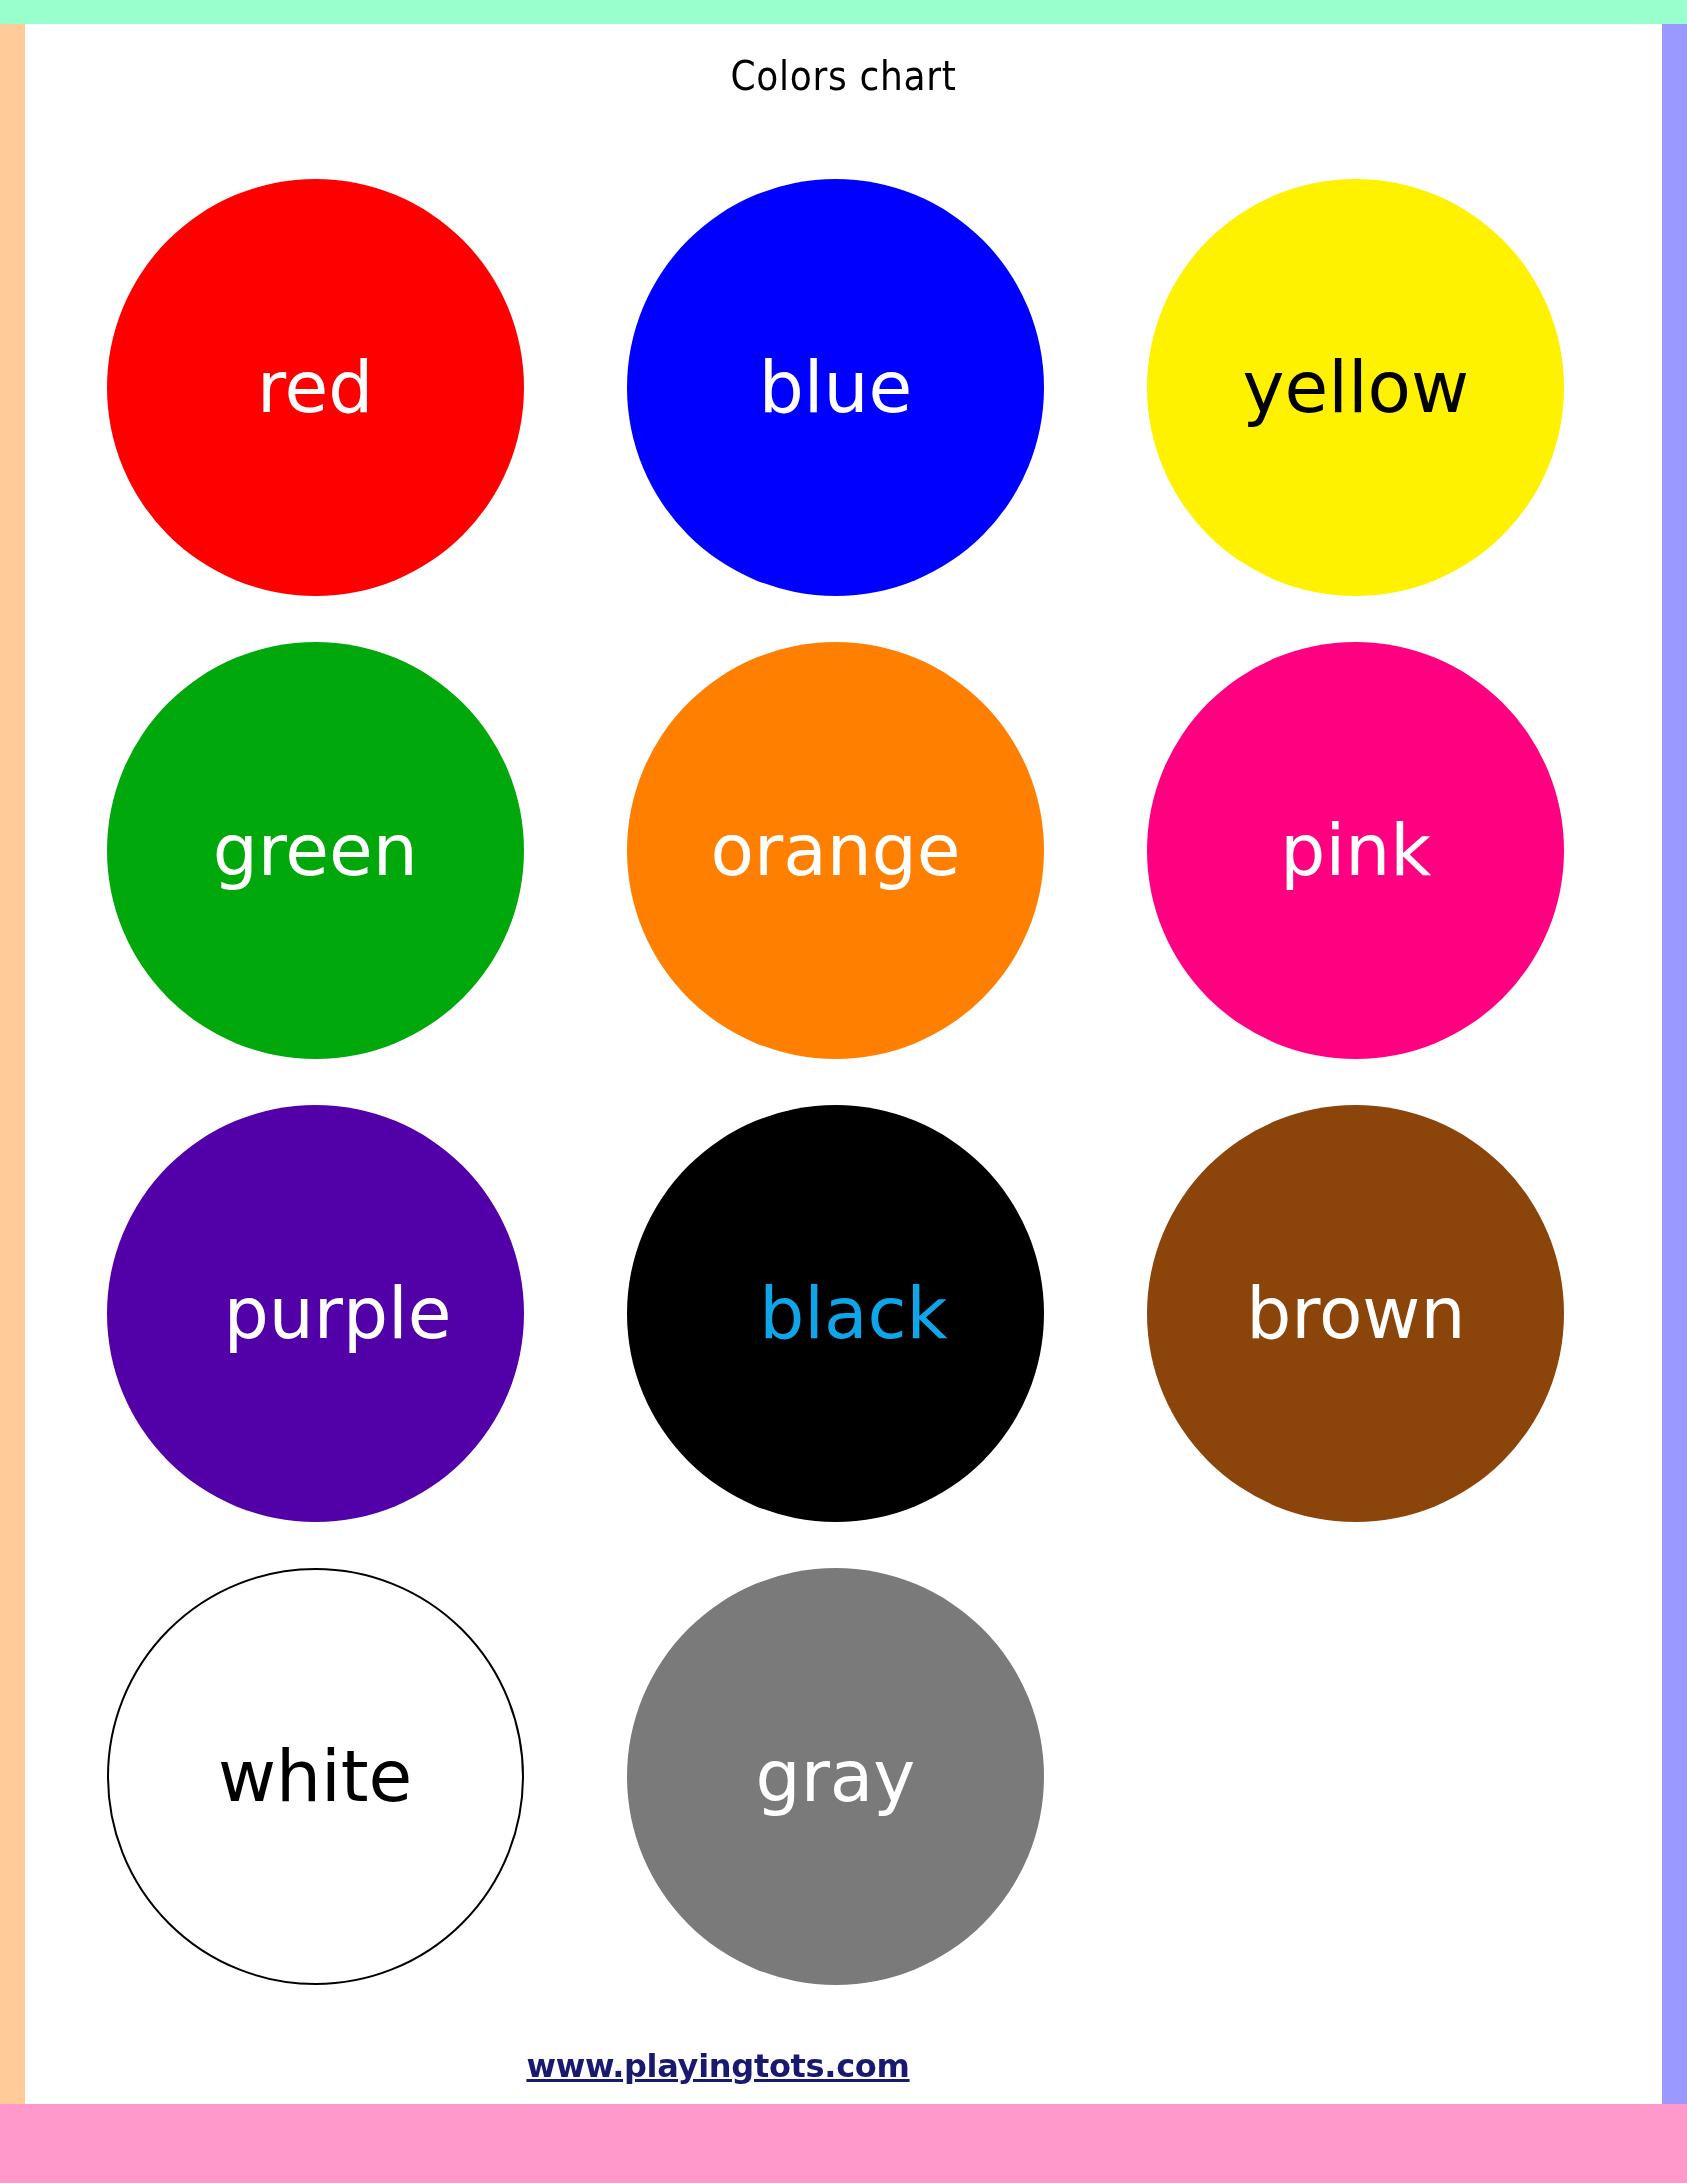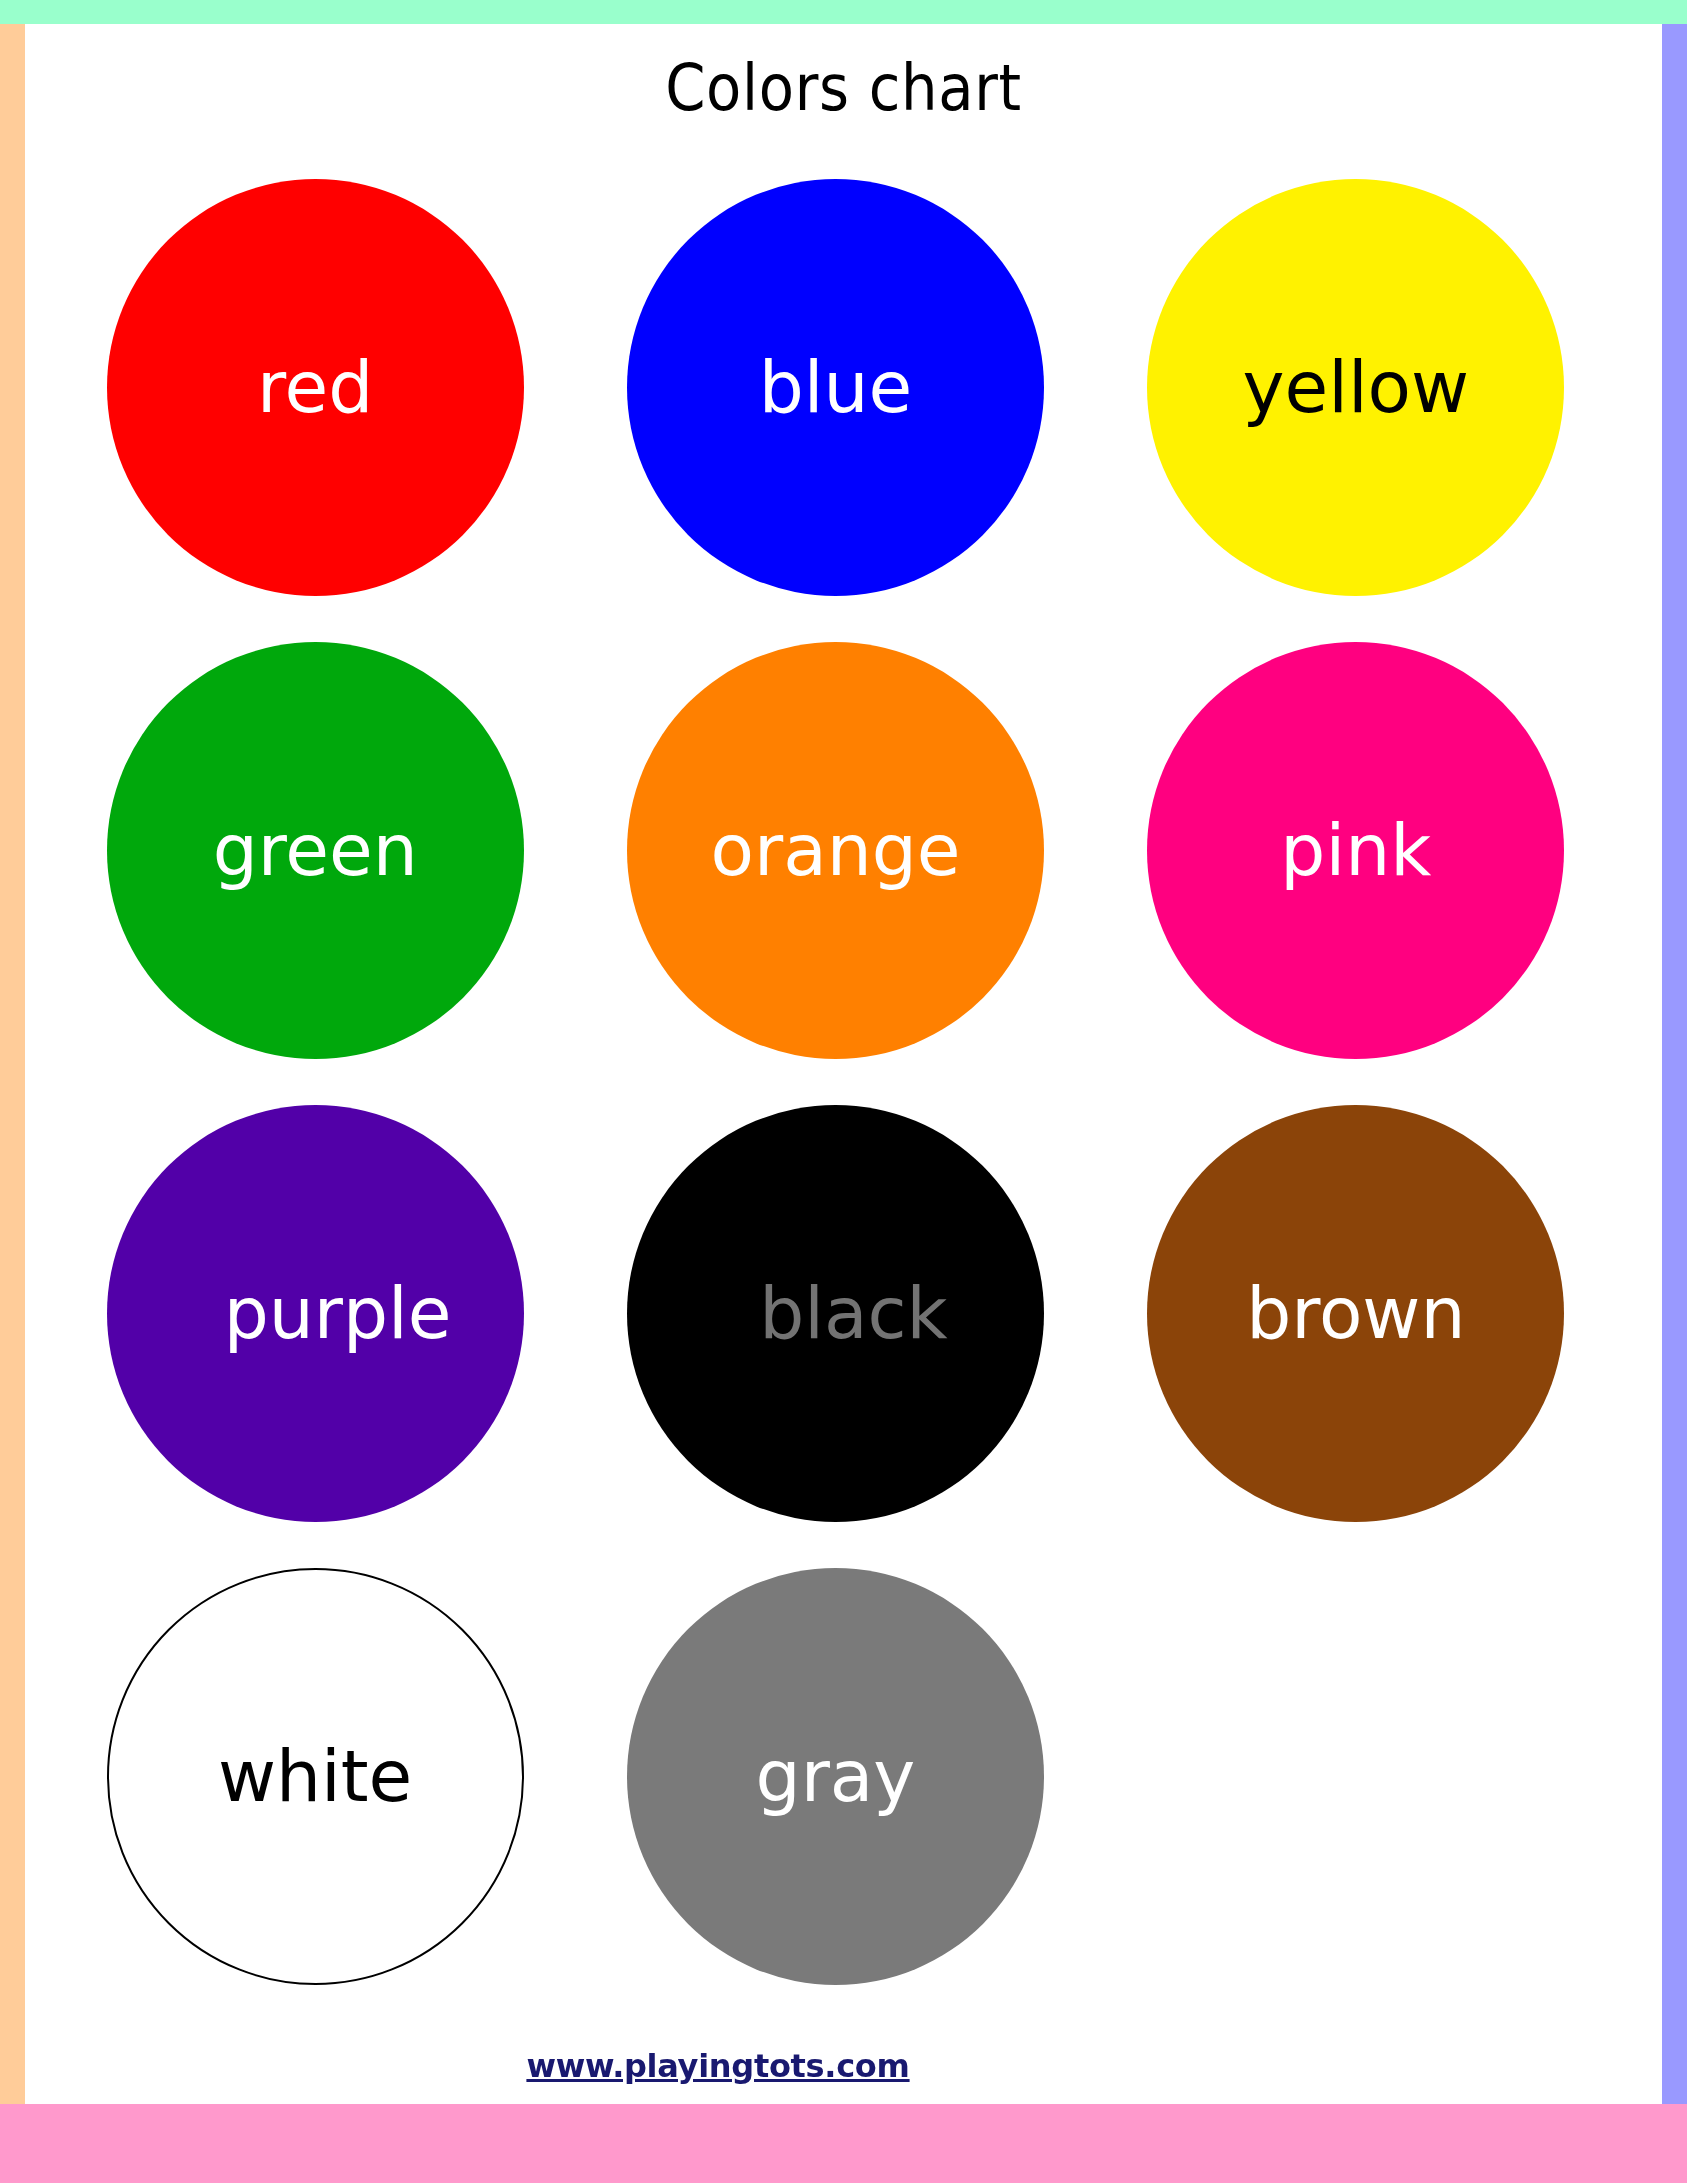--- a/index.html
+++ b/index.html
@@ -48,21 +48,21 @@
     width: 1637px; height: 2080px;
     background: #ffffff;
   }
 
   .page-title {
     position: absolute;
     left: 0; top: 32px;
     width: 1637px;
     text-align: center;
     font-family: "DejaVu Sans", sans-serif;
-    font-size: 64px;
+    font-size: 40px;
     line-height: 1;
     color: #000000;
     letter-spacing: 0.7px;
     font-weight: 400;
     font-stretch: condensed;
   }
 
   
   .grid {
     position: absolute;
@@ -159,21 +159,21 @@
           <div class="swatch-label" style="color: rgb(255, 255, 255);">pink</div>
         </div>
       </div>
       <div class="swatch-cell">
         <div class="swatch" style="background: rgb(82, 0, 168);">
           <div class="swatch-label" style="color: rgb(255, 255, 255); margin-left: 45px;">purple</div>
         </div>
       </div>
       <div class="swatch-cell">
         <div class="swatch" style="background: rgb(0, 0, 0);">
-          <div class="swatch-label" style="color: #737373; margin-left: 36px;">black</div>
+          <div class="swatch-label" style="color: #0ea5e9; margin-left: 36px;">black</div>
         </div>
       </div>
       <div class="swatch-cell">
         <div class="swatch" style="background: rgb(139, 68, 9);">
           <div class="swatch-label" style="color: rgb(255, 255, 255);">brown</div>
         </div>
       </div>
       <div class="swatch-cell">
         <div class="swatch" style="background: rgb(255, 255, 255); border: 2px solid rgb(0, 0, 0);">
           <div class="swatch-label" style="color: rgb(0, 0, 0);">white</div>

